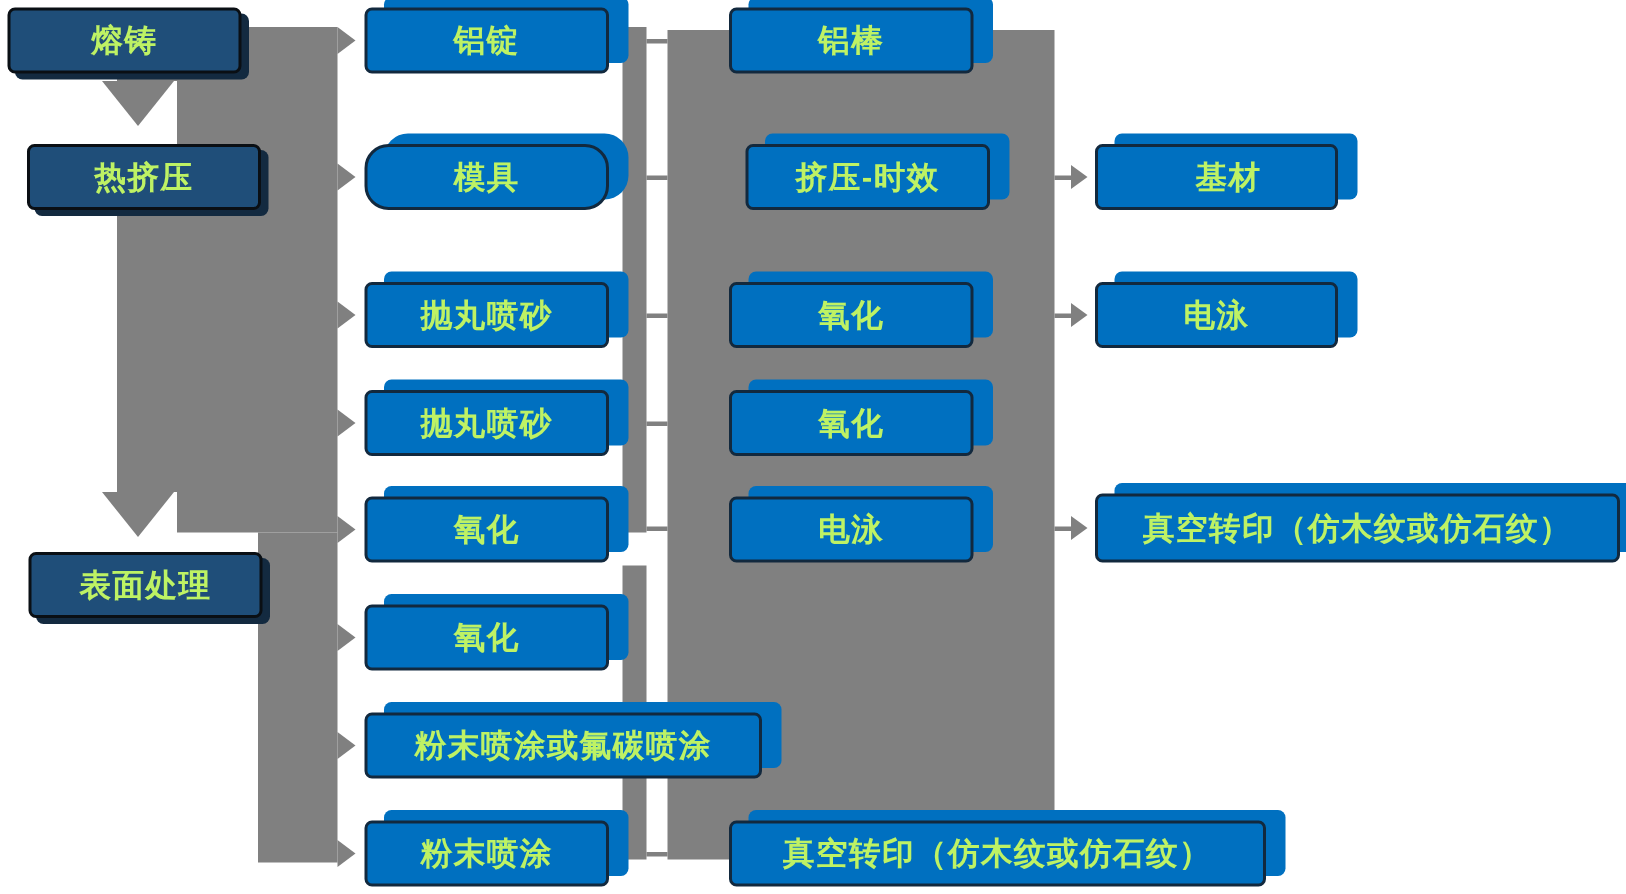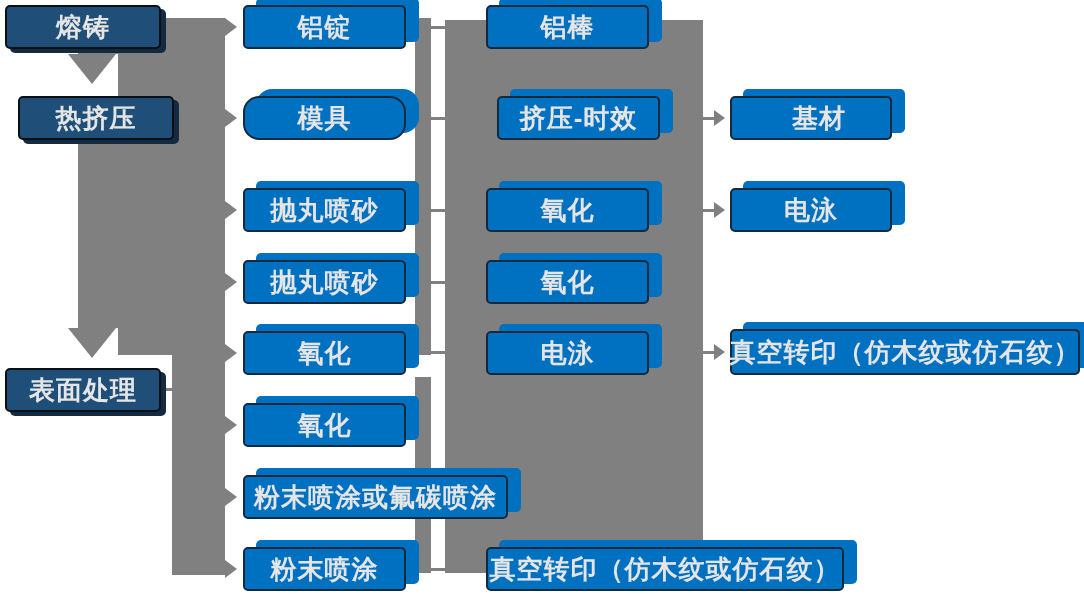--- a/index.html
+++ b/index.html
@@ -6,22 +6,22 @@
   #canvas{position:relative;width:1084px;height:596px;background:#ffffff;overflow:hidden;
           font-family:"Liberation Sans",sans-serif;}
   .gray{position:absolute;background:#808080;z-index:1;}
   .gline{position:absolute;background:#808080;height:3px;z-index:1;}
   .notch{position:absolute;background:#ffffff;z-index:2;}
   .tri{position:absolute;width:0;height:0;z-index:2;}
   .tri-down{border-left:24px solid transparent;border-right:24px solid transparent;border-top:30px solid #808080;}
   .tri-right{border-top:9px solid transparent;border-bottom:9px solid transparent;border-left:12px solid #808080;}
   .tri-right-sm{border-top:8px solid transparent;border-bottom:8px solid transparent;border-left:11px solid #808080;}
   .node{position:absolute;display:flex;align-items:center;justify-content:center;
-        box-sizing:border-box;border-radius:5px;color:#e5e5e5;font-weight:600;
-        font-size:26px;letter-spacing:1px;text-align:center;z-index:3;white-space:nowrap;}
+        box-sizing:border-box;border-radius:5px;color:#bef264;font-weight:600;
+        font-size:21px;letter-spacing:1px;text-align:center;z-index:3;white-space:nowrap;}
   .node.blue{background:#0070C0;border:2px solid #12293e;box-shadow:13px -7px 0 #0070C0;}
   .node.dark{background:#1F4E79;border:2px solid #0a0f14;box-shadow:5px 4px 0 #132a40;}
 </style>
 </head>
 <body>
 
 <div id="canvas">
 
   <div class="gray" style="left:78px;top:18px;width:147px;height:337px;"></div>
   <div class="gray" style="left:172px;top:355px;width:53px;height:220px;"></div>
@@ -56,21 +56,21 @@
 
   <div class="gline" style="left:703px;top:117px;width:11px;"></div>
   <div class="tri tri-right-sm" style="left:714px;top:110px;"></div>
   <div class="gline" style="left:703px;top:209px;width:11px;"></div>
   <div class="tri tri-right-sm" style="left:714px;top:202px;"></div>
   <div class="gline" style="left:703px;top:351px;width:11px;"></div>
   <div class="tri tri-right-sm" style="left:714px;top:344px;"></div>
 
   <div class="node dark" style="left:5px;top:5px;width:156px;height:44px;">熔铸</div>
   <div class="node dark" style="left:18px;top:96px;width:156px;height:44px;">热挤压</div>
-  <div class="node dark" style="left:5px;top:368px;width:156px;height:44px;">表面处理</div>
+  <div class="node dark" style="left:19px;top:368px;width:156px;height:44px;">表面处理</div>
 
   <div class="node blue" style="left:243px;top:5px;width:163px;height:44px;">铝锭</div>
   <div class="node blue" style="left:243px;top:96px;width:163px;height:44px;border-radius:16px;">模具</div>
   <div class="node blue" style="left:243px;top:188px;width:163px;height:44px;">抛丸喷砂</div>
   <div class="node blue" style="left:243px;top:260px;width:163px;height:44px;">抛丸喷砂</div>
   <div class="node blue" style="left:243px;top:331px;width:163px;height:44px;">氧化</div>
   <div class="node blue" style="left:243px;top:403px;width:163px;height:44px;">氧化</div>
   <div class="node blue" style="left:243px;top:475px;width:265px;height:44px;">粉末喷涂或氟碳喷涂</div>
   <div class="node blue" style="left:243px;top:547px;width:163px;height:44px;">粉末喷涂</div>
 

